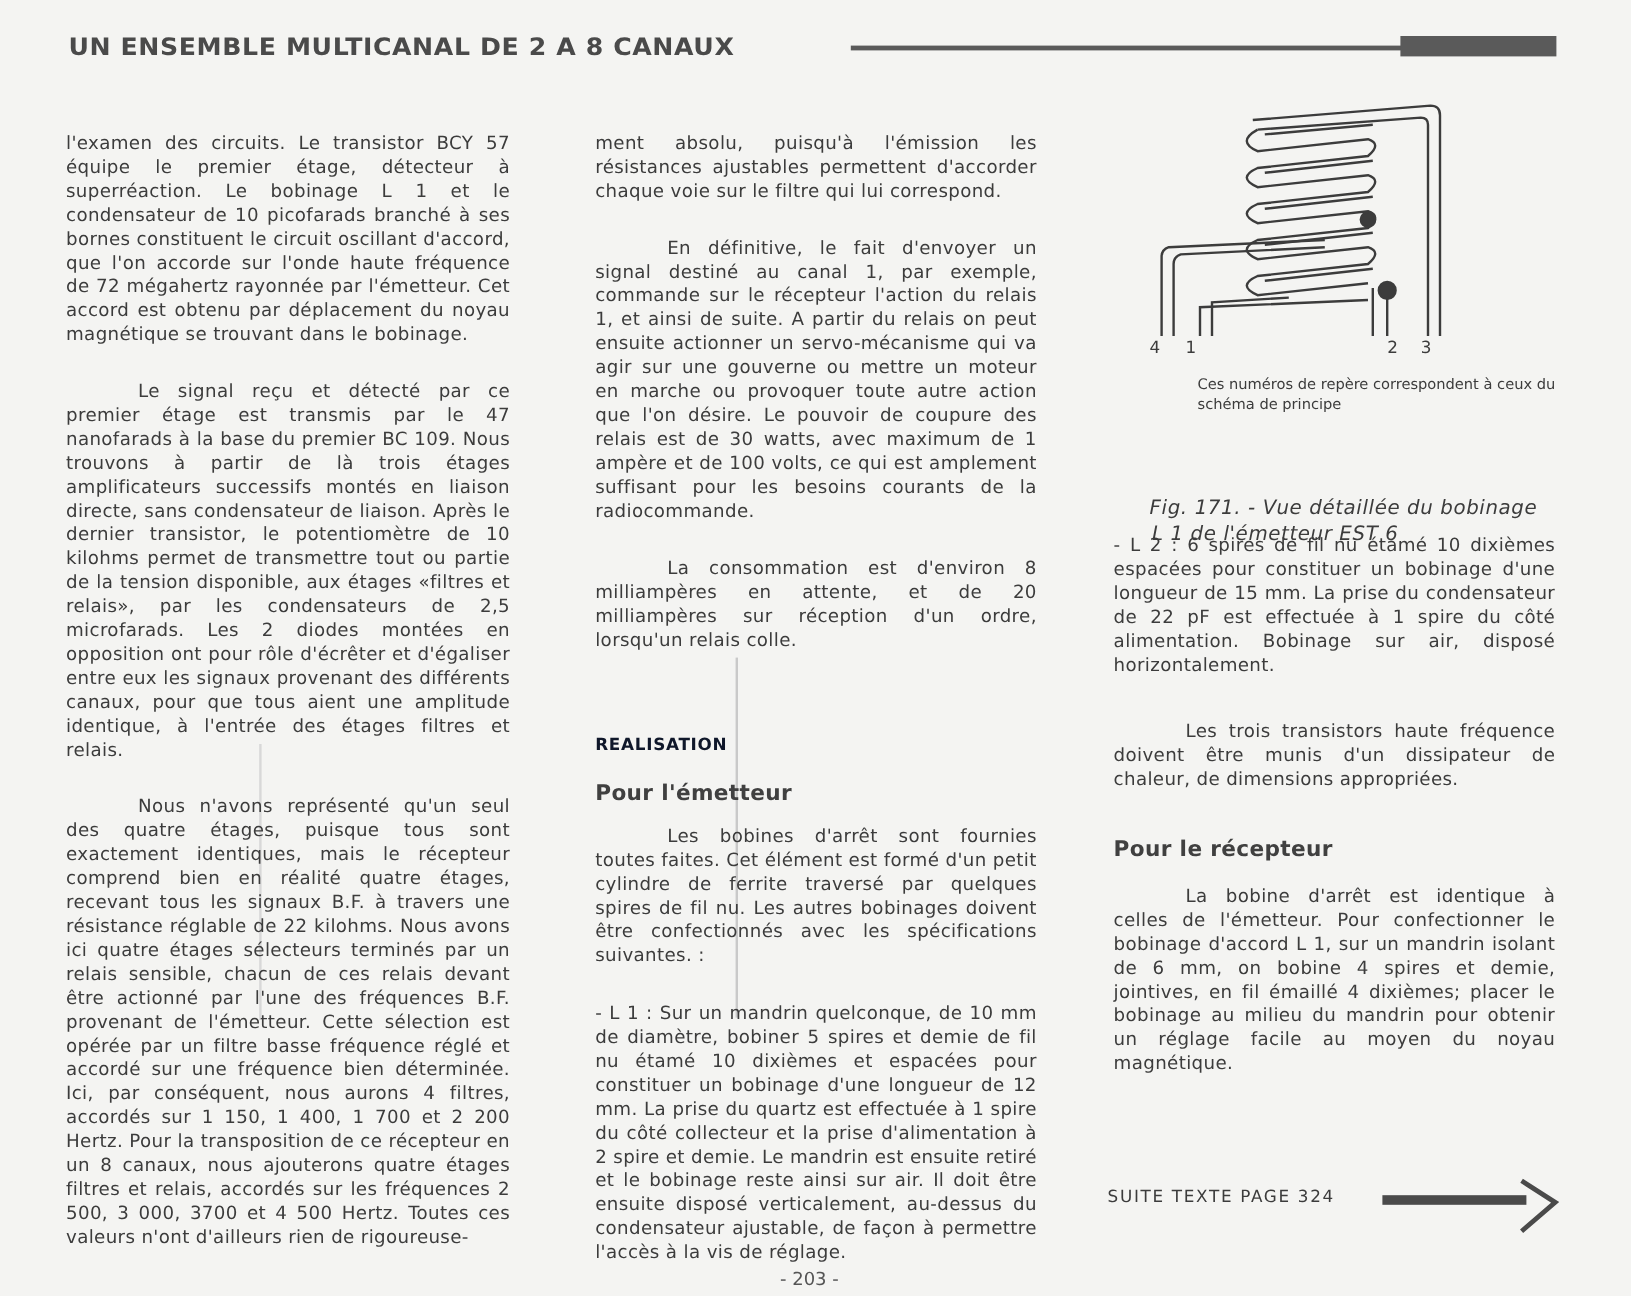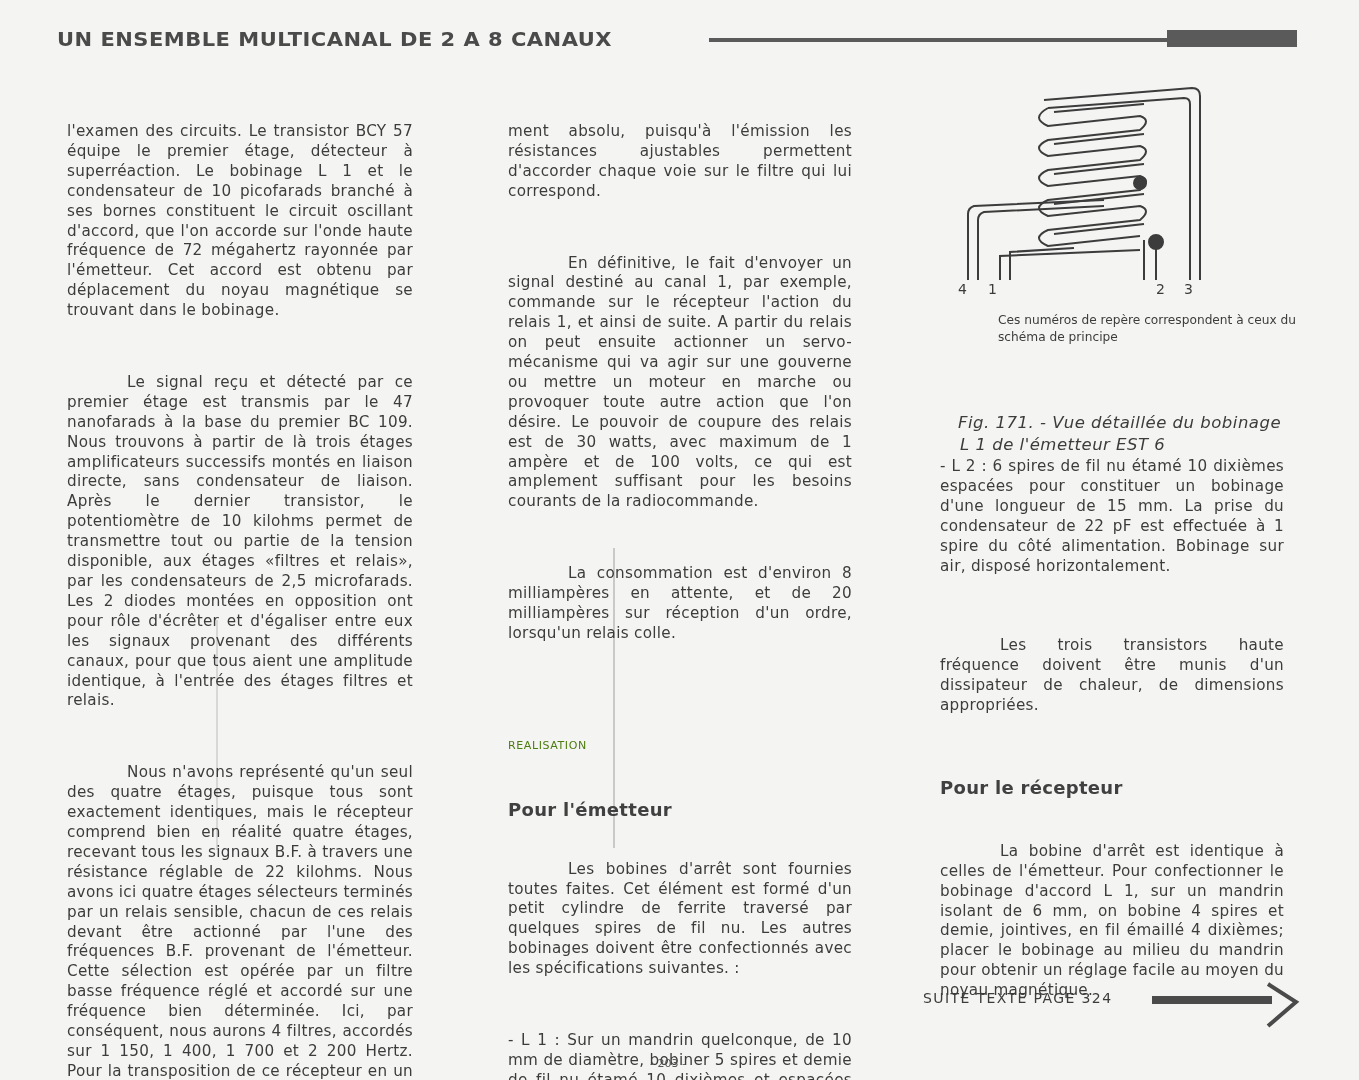--- a/index.html
+++ b/index.html
@@ -22,29 +22,29 @@
   }
   .header-block {
     position: absolute; left: 1167px; top: 30px; width: 130px; height: 17px;
     background: #5a5a5a;
   }
   .col {
     position: absolute; top: 106px;
     font-size: 15.2px; line-height: 19.9px; letter-spacing: 0.3px;
     text-align: justify;
   }
-  .col p { margin: 16px; }
+  .col p { margin: 4px; }
   .col .indent { text-indent: 60px; }
   .gap { height: 19.9px; }
   .col1 { left: 51px; width: 378px; }
   .col2 { left: 492px; width: 376px; }
   .col3 { left: 924px; width: 376px; top: 441px; }
   .section-title {
-    font-weight: normal; font-size: 11px; letter-spacing: 0.6px; margin: 0;
-    color: #4d7c0f;
+    font-weight: bold; font-size: 14px; letter-spacing: 0.6px; margin: 0;
+    color: #0f172a;
   }
   .subhead { font-weight: bold; font-size: 18px; color: #404040; margin: 0; }
   .figure {
     position: absolute; left: 944px; top: 80px; width: 360px; height: 340px;
   }
   .fig-caption-small {
     position: absolute; left: 954px; top: 312px; width: 330px;
     font-size: 12.2px; line-height: 17px; color: #3c3c3c; margin-left: 44px;
   }
   .fig-caption {
@@ -52,21 +52,21 @@
     font-style: italic; font-size: 16.5px; line-height: 22px; color: #3c3c3c;
     letter-spacing: 0.5px;
     margin-top: 48px;
   }
   .suite {
     position: absolute; left: 923px; top: 990px; font-size: 14px;
     letter-spacing: 1.4px; color: #3c3c3c;
   }
   .suite-arrow { position: absolute; left: 1150px; top: 980px; width: 150px; height: 50px; }
   .page-number {
-    position: absolute; left: 650px; top: 1057px; font-size: 11px; color: #555;
+    position: absolute; left: 650px; top: 1057px; font-size: 15px; color: #555;
   }
   .fold-line { position: absolute; left: 613px; top: 548px; width: 1.5px; height: 300px; background: #c9c9c9; }
   .fold-line2 { position: absolute; left: 216px; top: 620px; width: 1.5px; height: 230px; background: #d8d8d8; }
 </style>
 </head>
 <body>
 
 <div class="page">
 
   <div class="header-title">UN ENSEMBLE MULTICANAL DE 2 A 8 CANAUX</div>

